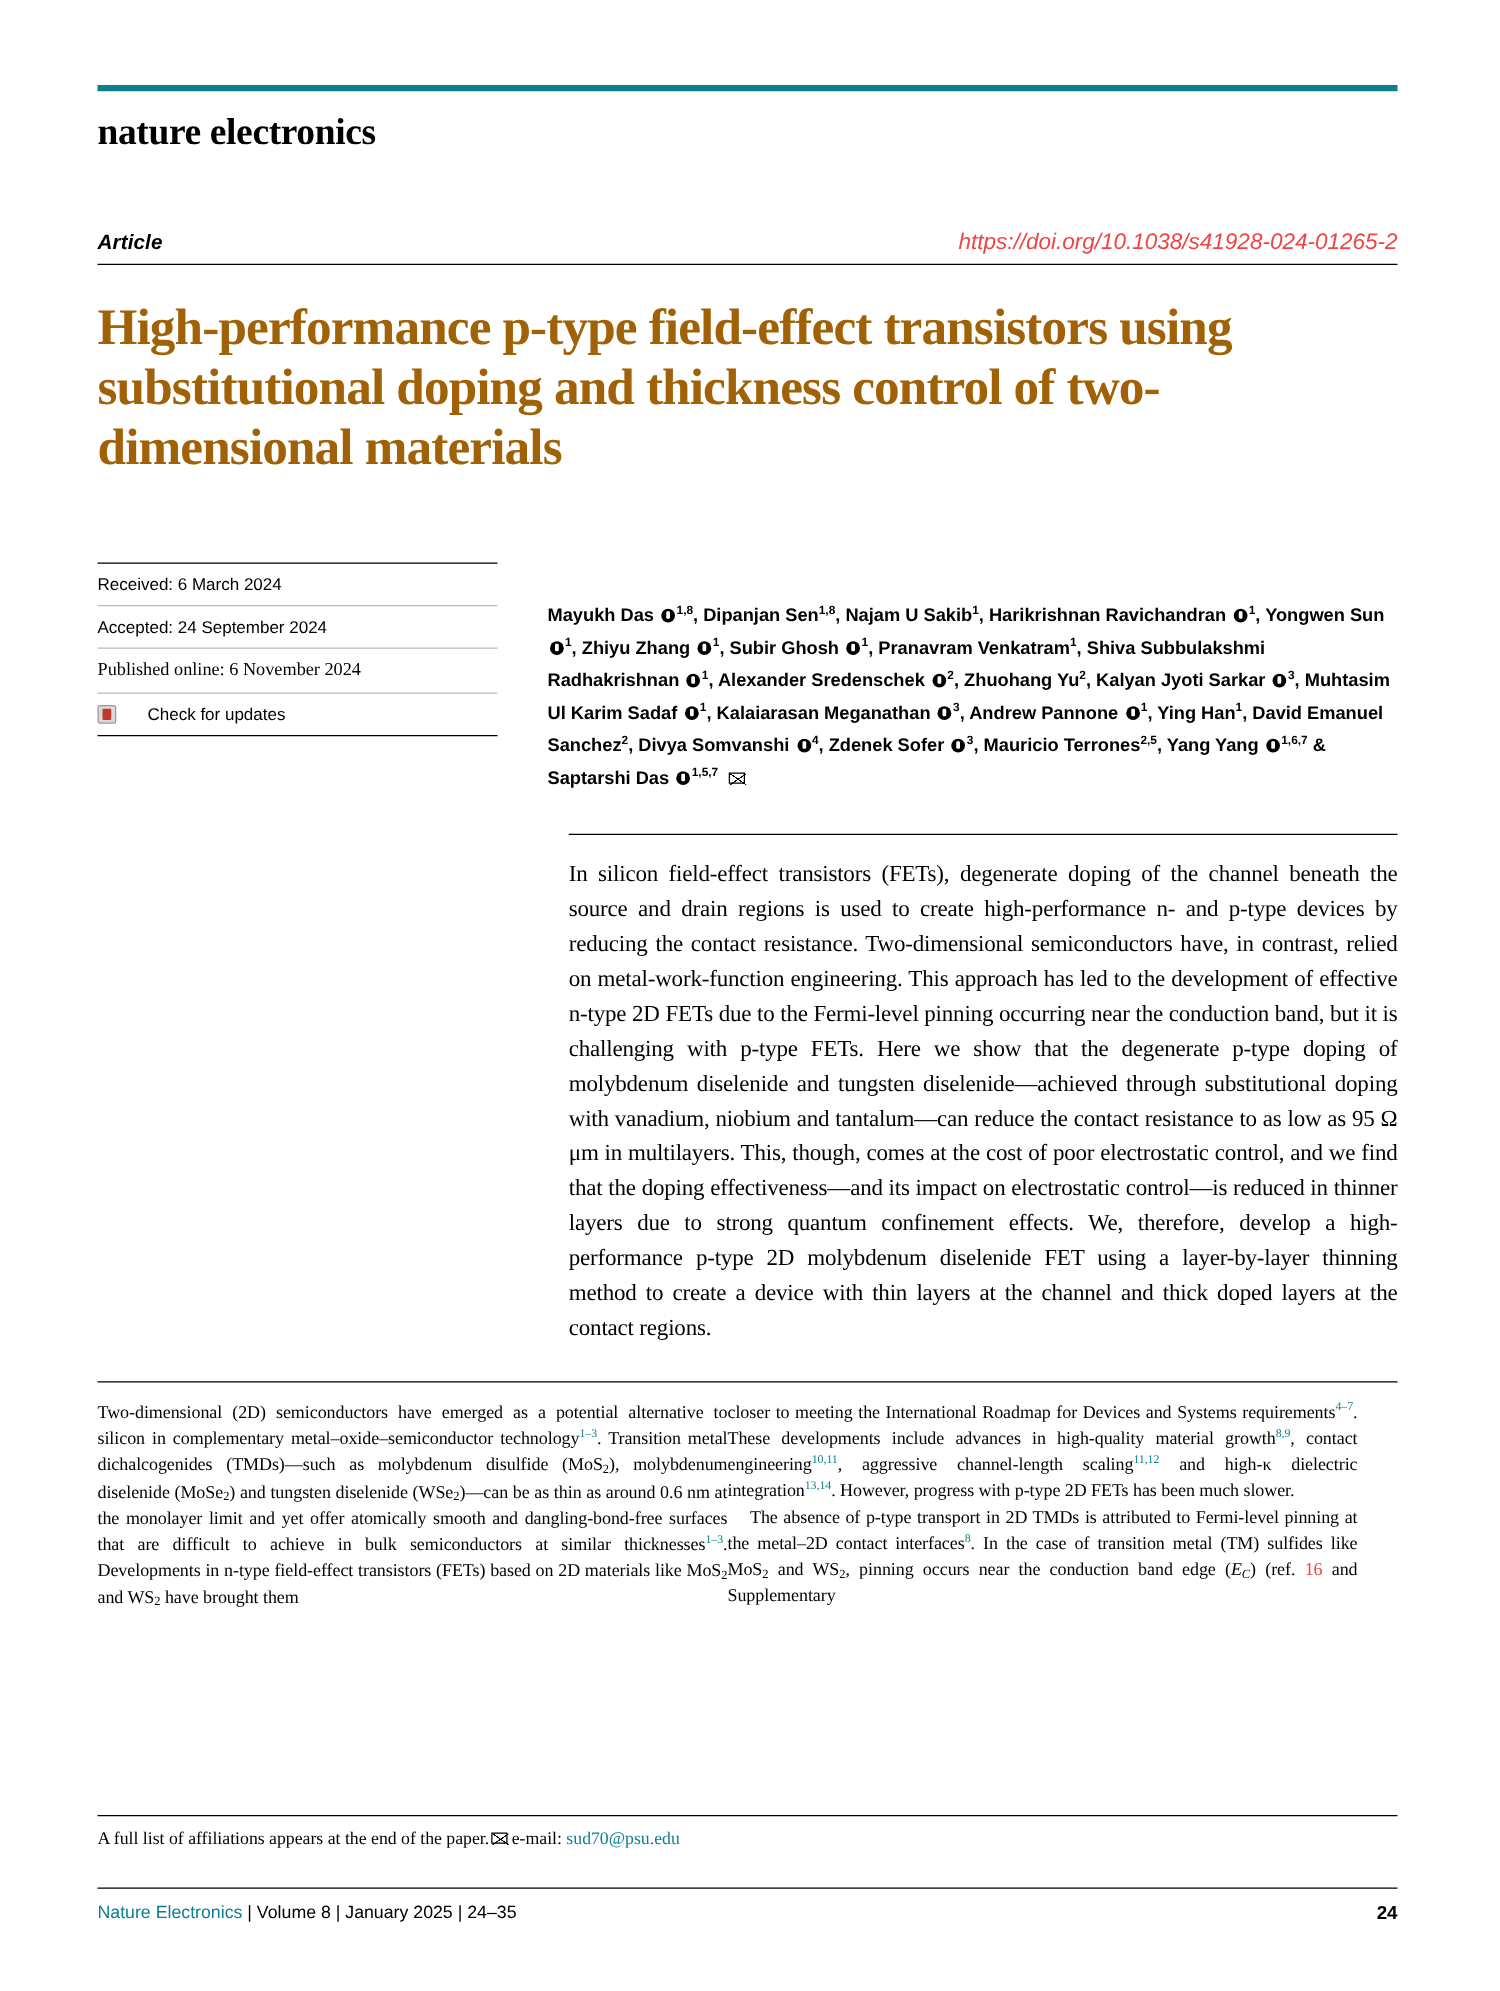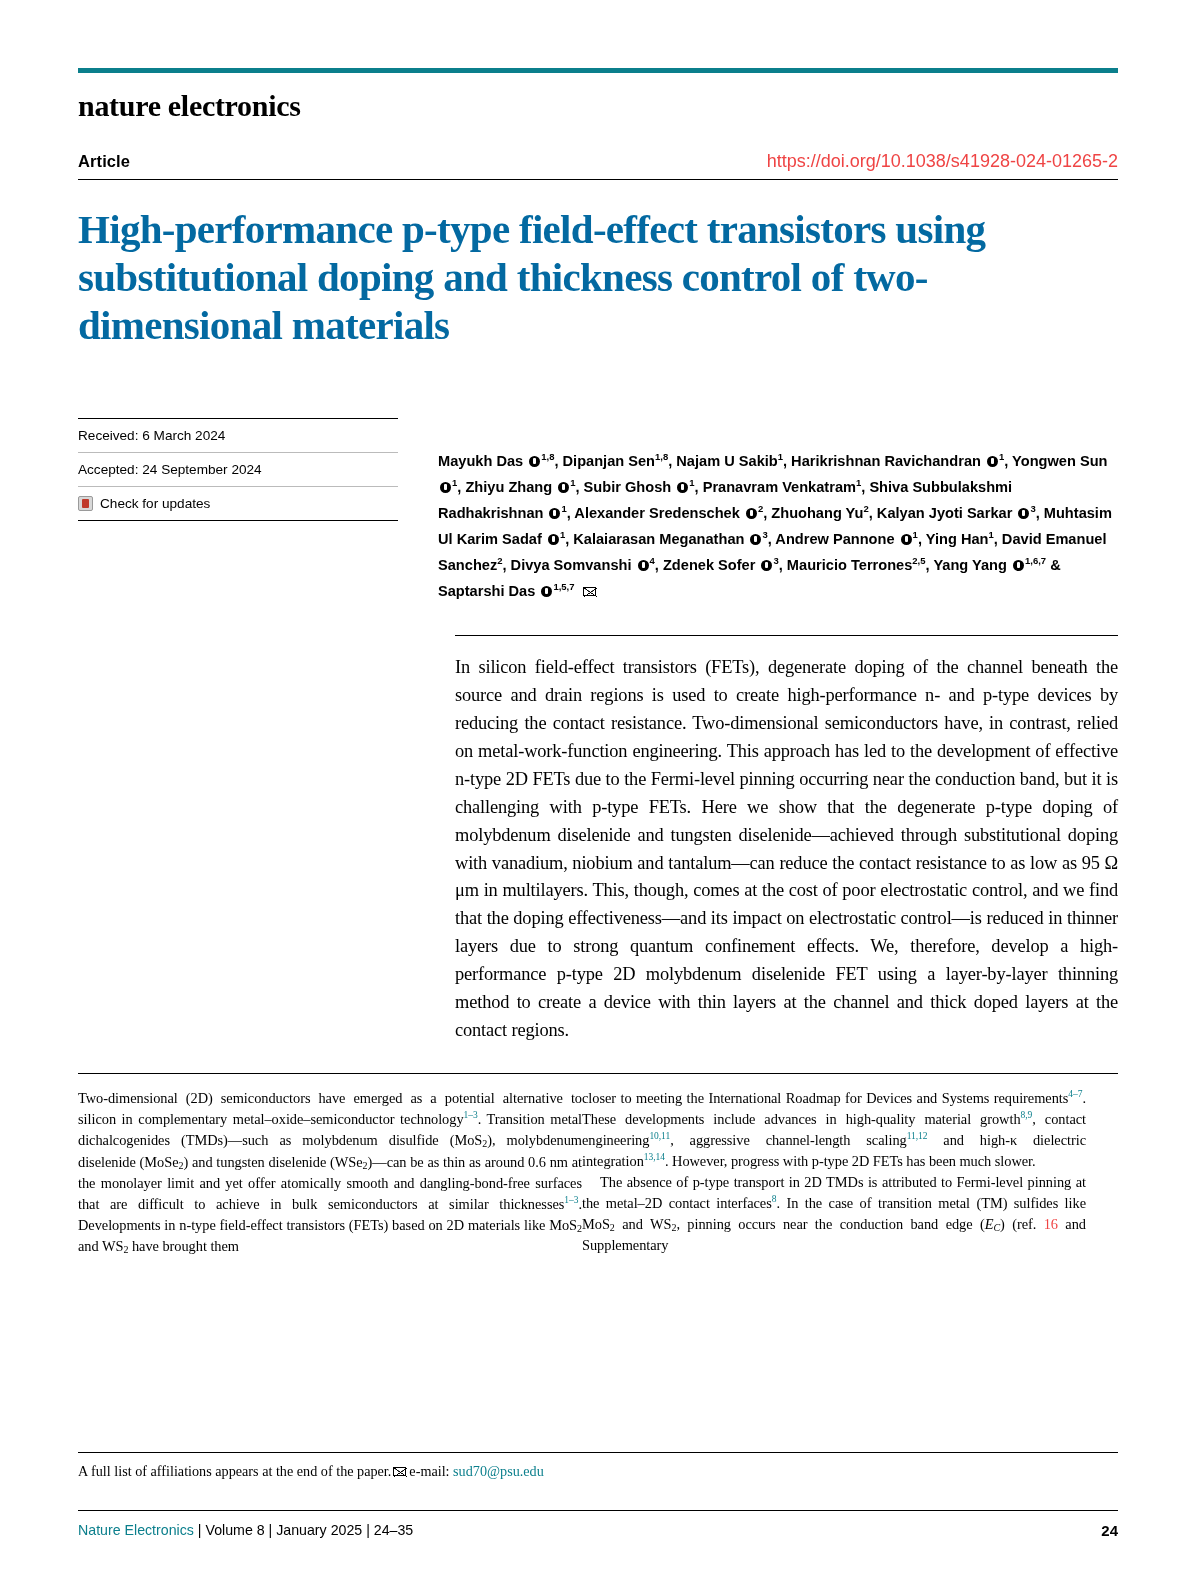--- a/index.html
+++ b/index.html
@@ -40,26 +40,27 @@
     margin-top: 16px;
     font-family: "Liberation Serif", serif;
     font-size: 30px;
     font-weight: 700;
     letter-spacing: -0.3px;
     color: #000;
   }
 
   
   .artrow {
-    margin-top: 28px;
+    margin-top: 60px;
     display: flex;
     align-items: baseline;
     justify-content: space-between;
     border-bottom: 1.5px solid #000;
     padding-bottom: 7px;
+    font-style: italic;
   }
   .artrow .label {
     font-family: "Liberation Sans", sans-serif;
     font-size: 16.5px;
     font-weight: 700;
     letter-spacing: 0.1px;
   }
   .artrow .doi {
     font-family: "Liberation Sans", sans-serif;
     font-size: 18px;
@@ -68,21 +69,21 @@
   }
 
   
   h1.title {
     margin: 26px 0 16px 0;
     font-family: "Liberation Serif", serif;
     font-weight: 700;
     font-size: 41px;
     line-height: 1.17;
     letter-spacing: -0.7px;
-    color: #0369a1;
+    color: #a16207;
     max-width: 990px;
   }
 
   
   .meta-authors {
     margin-top: 64px;
     display: flex;
     gap: 40px;
   }
   .meta {
@@ -99,21 +100,21 @@
     color: #000;
   }
   .meta-item.serif {
     font-family: "Liberation Serif", serif;
     font-size: 14.6px;
   }
   .meta-item.last { border-bottom: 1px solid #000; }
   .check {
     display: flex;
     align-items: center;
-    gap: 7px;
+    gap: 25px;
   }
   .check .badge {
     width: 15px; height: 15px;
     border-radius: 2px;
     background: #d8d8d8;
     border: 1px solid #9a9a9a;
     position: relative;
     flex: 0 0 15px;
   }
   .check .badge::after{
@@ -272,20 +273,21 @@
       <a class="doi" href="#">https://doi.org/10.1038/s41928-024-01265-2</a>
     </div>
 
     <h1 class="title">High-performance p-type field-effect transistors using substitutional doping and thickness control of two-dimensional materials</h1>
 
     <div class="meta-authors">
       <div class="meta">
         <div class="firstline"></div>
         <div class="meta-item">Received: 6 March 2024</div>
         <div class="meta-item">Accepted: 24 September 2024</div>
+        <div class="meta-item serif">Published online: 6 November 2024</div>
         <div class="meta-item last check">
           <span class="badge"></span>
           <span>Check for updates</span>
         </div>
       </div>
       <div class="authors">Mayukh Das <span class="oid"></span><sup>1,8</sup>, Dipanjan Sen<sup>1,8</sup>, Najam U Sakib<sup>1</sup>, Harikrishnan Ravichandran <span class="oid"></span><sup>1</sup>, Yongwen Sun <span class="oid"></span><sup>1</sup>, Zhiyu Zhang <span class="oid"></span><sup>1</sup>, Subir Ghosh <span class="oid"></span><sup>1</sup>, Pranavram Venkatram<sup>1</sup>, Shiva Subbulakshmi Radhakrishnan <span class="oid"></span><sup>1</sup>, Alexander Sredenschek <span class="oid"></span><sup>2</sup>, Zhuohang Yu<sup>2</sup>, Kalyan Jyoti Sarkar <span class="oid"></span><sup>3</sup>, Muhtasim Ul Karim Sadaf <span class="oid"></span><sup>1</sup>, Kalaiarasan Meganathan <span class="oid"></span><sup>3</sup>, Andrew Pannone <span class="oid"></span><sup>1</sup>, Ying Han<sup>1</sup>, David Emanuel Sanchez<sup>2</sup>, Divya Somvanshi <span class="oid"></span><sup>4</sup>, Zdenek Sofer <span class="oid"></span><sup>3</sup>, Mauricio Terrones<sup>2,5</sup>, Yang Yang <span class="oid"></span><sup>1,6,7</sup> &amp; Saptarshi Das <span class="oid"></span><sup>1,5,7</sup> <span class="env"></span></div>
     </div>
 
     <div class="abstract-wrap">
       <div class="abstract-spacer"></div>

